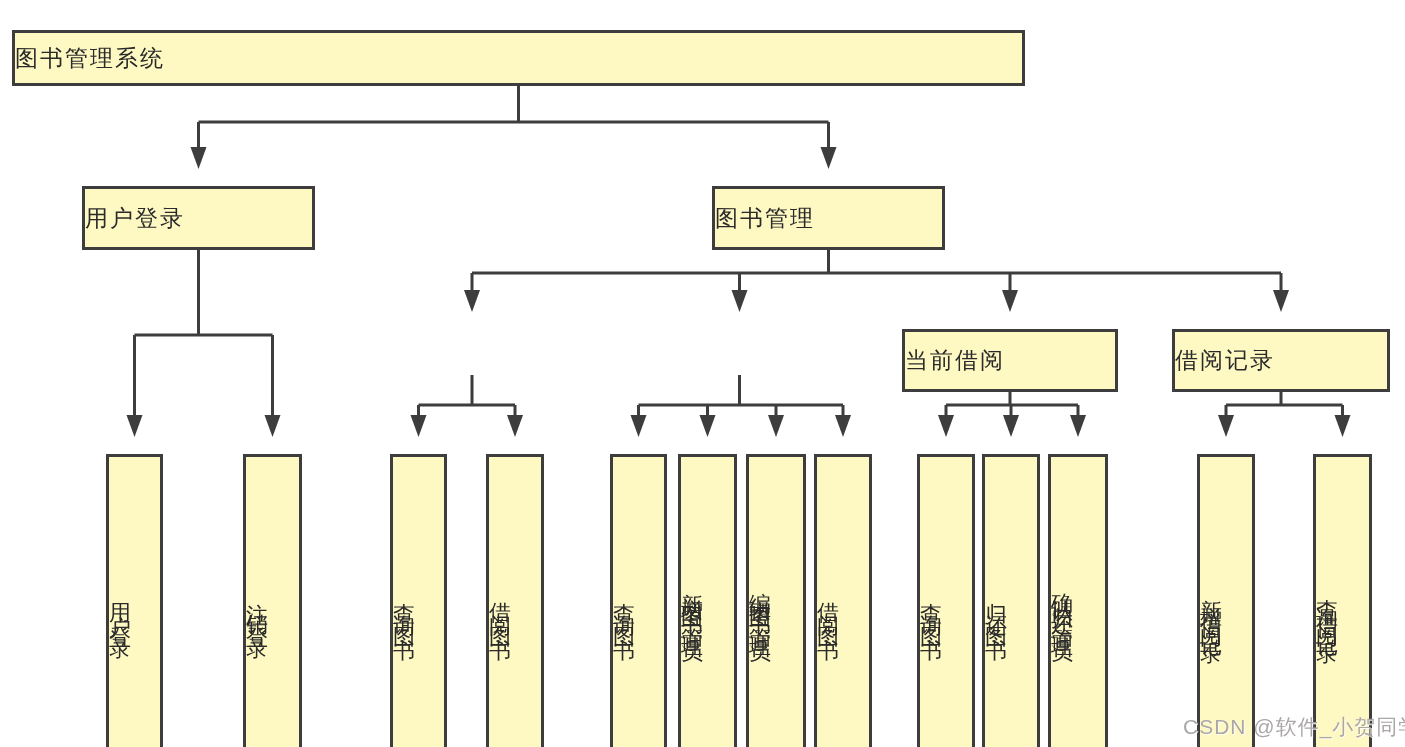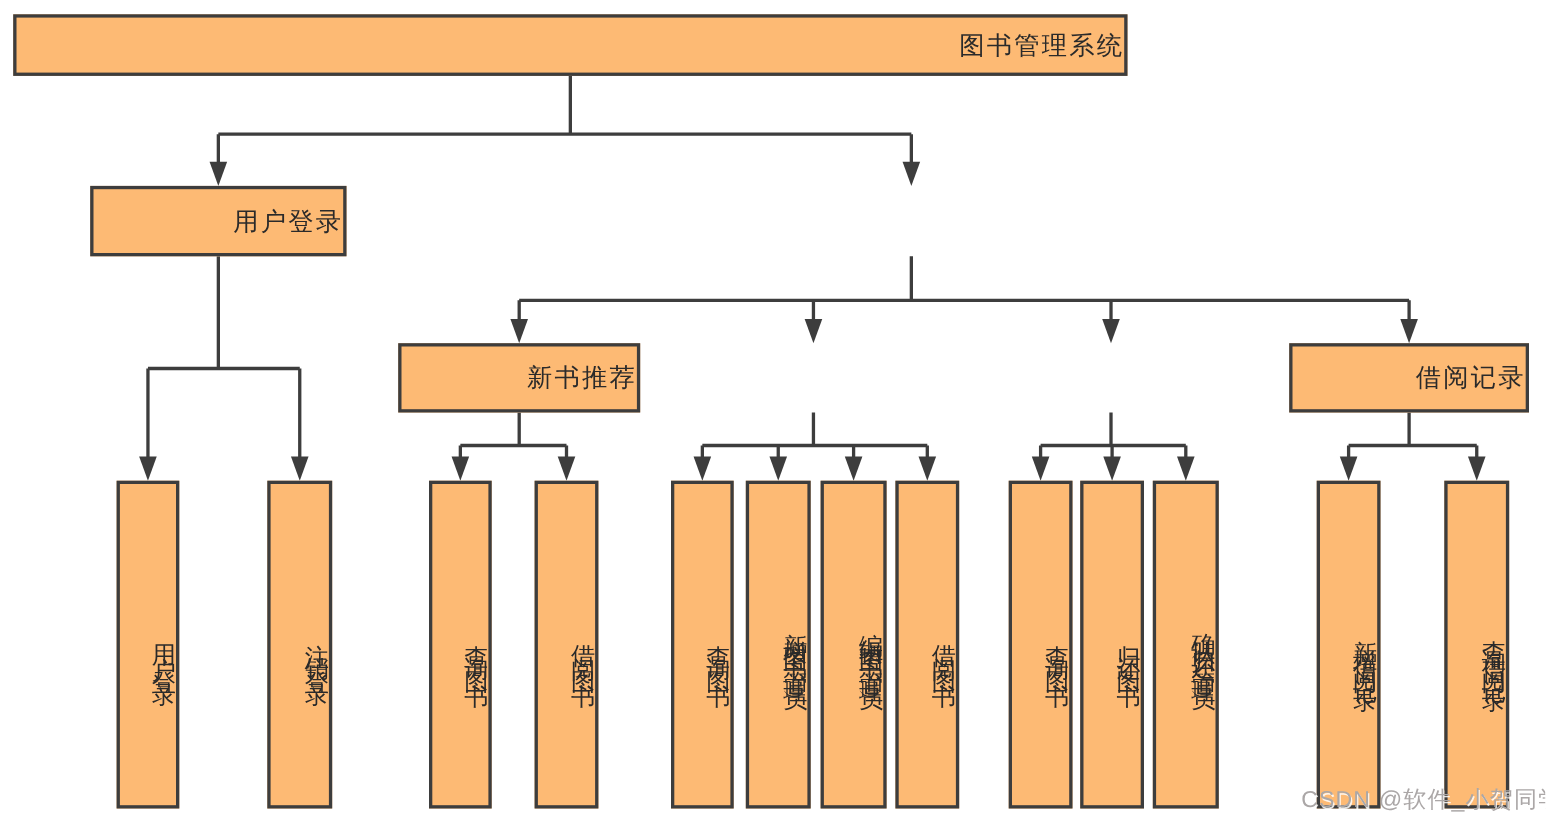--- a/index.html
+++ b/index.html
@@ -17,26 +17,27 @@
   }
   svg.wires {
     position: absolute;
     left: 0; top: 0;
     z-index: 1;
   }
   .box {
     position: absolute;
     box-sizing: border-box;
     border: 3px solid #3d3d3d;
-    background: #fdba74;
+    background: #fef9c3;
     display: flex;
     align-items: center;
-    justify-content: flex-end;
+    justify-content: flex-start;
     color: #2a2a2a;
     z-index: 2;
+    margin-top: 17px;
   }
   .hbox { font-size: 23px; letter-spacing: 2px; }
   .leaf {
     top: 437px;
     height: 298px;
     font-size: 22px;
   }
   .leaf .vtext {
     writing-mode: vertical-rl;
     text-orientation: mixed;
@@ -106,23 +107,26 @@
     </g>
   </svg>
 
   <div class="box hbox" style="left:12px; top:13px; width:1013px; height:56px;">
     <span>图书管理系统</span>
   </div>
 
   <div class="box hbox" style="left:82px; top:169px; width:233px; height:64px;">
     <span>用户登录</span>
   </div>
+  <div class="box hbox" style="left:712px; top:169px; width:233px; height:64px;">
+    <span>图书管理</span>
+  </div>
 
-  <div class="box hbox" style="left:362px; top:312px; width:220px; height:63px;">
-    <span>新书推荐</span>
+  <div class="box hbox" style="left:902px; top:312px; width:216px; height:63px;">
+    <span>当前借阅</span>
   </div>
   <div class="box hbox" style="left:1172px; top:312px; width:218px; height:63px;">
     <span>借阅记录</span>
   </div>
 
   <div class="box leaf ls-lg" style="left:106px; width:57px;">
     <span class="vtext">用户登录</span>
   </div>
   <div class="box leaf ls-lg" style="left:243px; width:59px;">
     <span class="vtext">注销登录</span>

